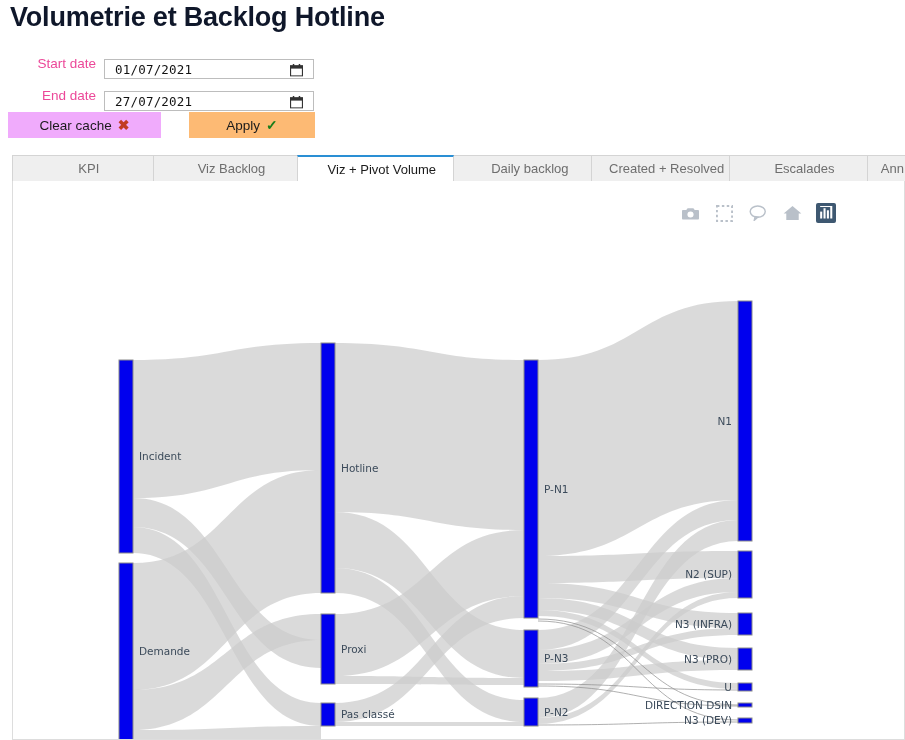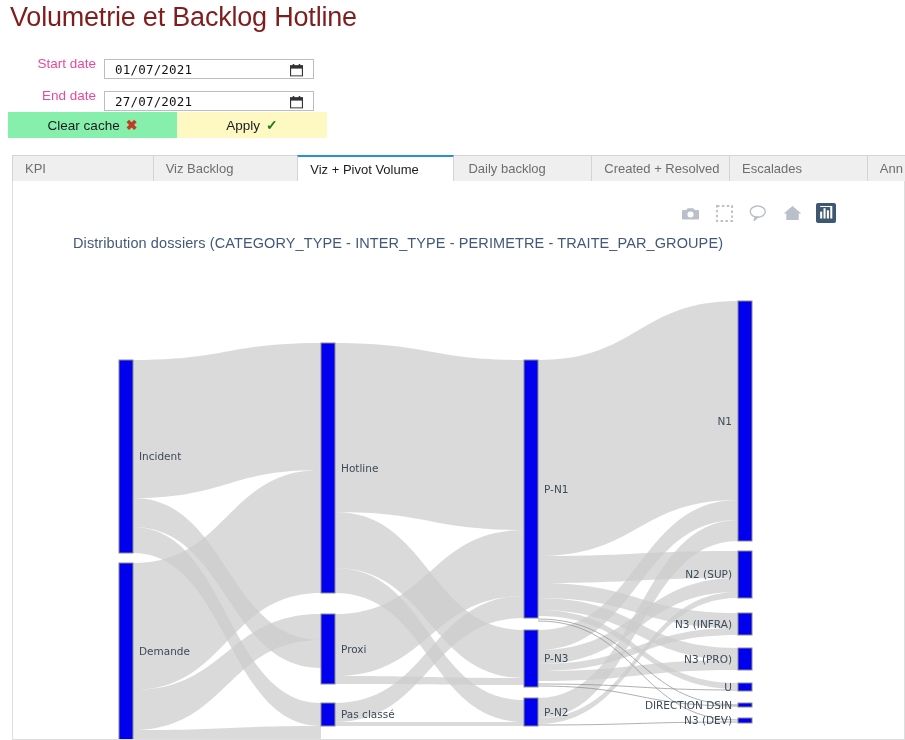--- a/index.html
+++ b/index.html
@@ -15,22 +15,22 @@
     overflow: hidden;
     background: #ffffff;
   }
 
   
   .page-title {
     position: absolute;
     left: 10px;
     top: 2px;
     font-size: 27px;
-    font-weight: 400;
-    color: #7f1d1d;
+    font-weight: 700;
+    color: #0f172a;
     letter-spacing: -0.2px;
     white-space: nowrap;
   }
 
   
   .date-row {
     position: absolute;
     display: flex;
     align-items: center;
     height: 26px;
@@ -88,22 +88,22 @@
     align-items: center;
     justify-content: center;
     font-size: 13.5px;
     color: #1b1b1b;
     cursor: pointer;
     border: none;
     font-family: "Liberation Sans", sans-serif;
     white-space: nowrap;
     gap: 6px;
   }
-  #clear-cache-button { width: 169px; background: #86efac; }
-  #apply-button { width: 150px; background: #fef9c3; }
+  #clear-cache-button { width: 153px; background: #f0abfc; }
+  #apply-button { width: 126px; background: #fdba74; margin-left: 28px; }
   .btn-glyph { font-size: 14px; line-height: 1; }
   .glyph-x { color: #c23b22; font-weight: bold; }
   .glyph-check { color: #1a7d1a; font-weight: bold; }
 
   
   #tabbar {
     position: absolute;
     left: 12px;
     top: 156px;
     height: 26px;
@@ -122,20 +122,21 @@
     font-size: 13px;
     color: #6e6e6e;
     background: #efefef;
     border-left: 1px solid #d4d4d4;
     border-right: 1px solid #d4d4d4;
     border-top: 1px solid #d4d4d4;
     margin-right: -1px;
     cursor: pointer;
     white-space: nowrap;
     overflow: hidden;
+    justify-content: center;
   }
   .tab.active {
     background: #ffffff;
     color: #1b1b1b;
     border-top: 2px solid #2a8fd4;
     border-left: 1px solid #d4d4d4;
     border-right: 1px solid #d4d4d4;
     position: relative;
     z-index: 3;
     box-shadow: 0 1px 0 0 #ffffff;
@@ -306,21 +307,20 @@
         <svg width="15" height="14" viewBox="0 0 16 15">
           <rect x="1.2" y="6" width="2.2" height="7.4" fill="#ffffff"></rect>
           <rect x="4.8" y="2.4" width="2.2" height="11" fill="#ffffff"></rect>
           <rect x="8.4" y="4.6" width="2.2" height="8.8" fill="#ffffff"></rect>
           <rect x="12" y="1" width="2.2" height="12.4" fill="#ffffff"></rect>
           <rect x="1.2" y="0" width="13" height="1.1" fill="#ffffff"></rect>
         </svg>
       </div>
     </div>
 
-    <div id="chart-title">Distribution dossiers (CATEGORY_TYPE - INTER_TYPE - PERIMETRE - TRAITE_PAR_GROUPE)</div>
 
     <svg id="sankey-svg" viewBox="0 0 893 559" preserveAspectRatio="none">
         <g>
           <path class="link-path" d="M120,179 C214,179 214,162 308,162 L308,289 C214,289 214,317 120,317 Z"></path>
           <path class="link-path" d="M120,317 C214,317 214,459 308,459 L308,487 C214,487 214,346 120,346 Z"></path>
           <path class="link-path" d="M120,346 C214,346 214,522 308,522 L308,545 C214,545 214,372 120,372 Z"></path>
           <path class="link-path" d="M120,382 C214,382 214,289 308,289 L308,412 C214,412 214,509 120,509 Z"></path>
           <path class="link-path" d="M120,509 C214,509 214,433 308,433 L308,459 C214,459 214,549 120,549 Z"></path>
           <path class="link-path" d="M120,549 C214,549 214,545 308,545 L308,559 C214,559 214,559 120,559 Z"></path>
           <path class="link-path" d="M322,162 C416.5,162 416.5,179 511,179 L511,349 C416.5,349 416.5,331 322,331 Z"></path>

